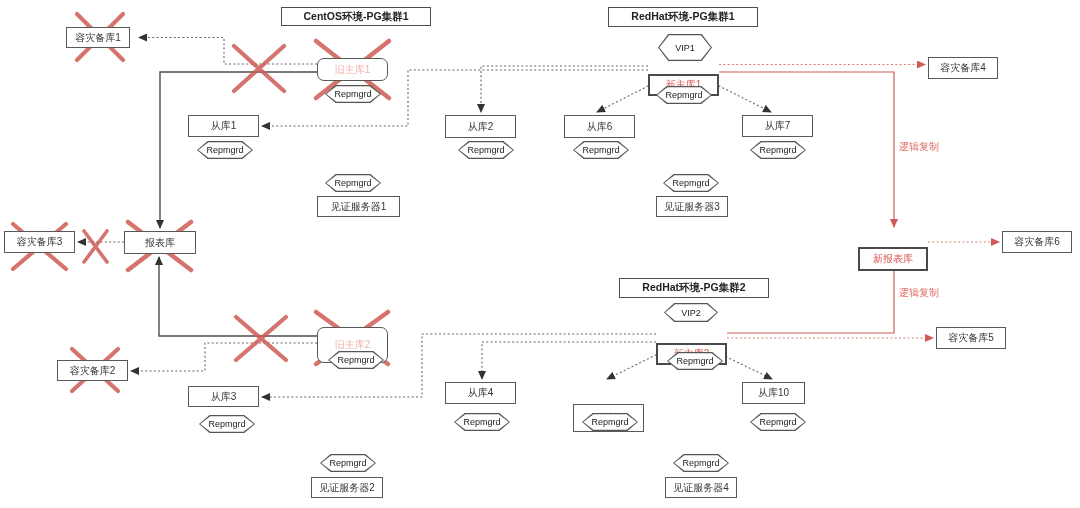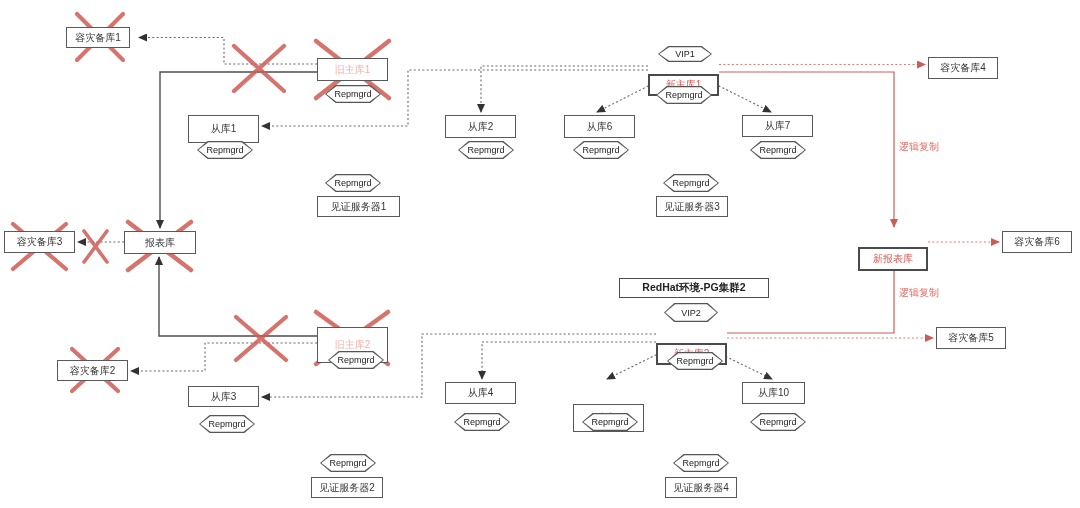--- a/index.html
+++ b/index.html
@@ -5,21 +5,21 @@
   html,body{margin:0;padding:0;background:#fff;}
   .stage{position:relative;width:1080px;height:508px;background:#ffffff;overflow:hidden;
          font-family:"Liberation Sans","DejaVu Sans",sans-serif;}
   svg.wires{position:absolute;left:0;top:0;width:1080px;height:508px;}
   .box{position:absolute;box-sizing:border-box;border:1.5px solid #595959;background:#fff;
        display:flex;align-items:center;justify-content:center;
        font-size:10px;color:#333;white-space:nowrap;}
   .box-strong{border-width:2px;border-color:#4a4a4a;margin-top:17px;}
   .title{border:1.5px solid #4d4d4d;font-weight:bold;font-size:10.5px;color:#222;}
   .red-text{color:#d9534f;}
-  .pink-text{color:#f0b1ac;}
+  .pink-text{color:#f0b1ac;border-radius:7px;}
   .hex{position:absolute;width:56px;height:18px;background:#555;
        clip-path:polygon(19% 0,81% 0,100% 50%,81% 100%,19% 100%,0 50%);
        display:flex;align-items:center;justify-content:center;}
   .hex::before{content:"";position:absolute;inset:1.3px;background:#fff;
        clip-path:polygon(19% 0,81% 0,100% 50%,81% 100%,19% 100%,0 50%);}
   .hx{position:relative;z-index:1;font-size:9px;color:#222;white-space:nowrap;}
   .freelabel{position:absolute;font-size:10px;color:#e06b64;white-space:nowrap;}
 </style>
 </head>
 <body>
@@ -62,25 +62,27 @@
     <path d="M234,46 L284,91 M284,46 L234,91" stroke="#ce5a54" stroke-width="4.2" stroke-linecap="round" opacity="0.85" fill="none"></path>
     <path d="M316,41 L389,98 M389,41 L316,98" stroke="#ce5a54" stroke-width="4.5" stroke-linecap="round" opacity="0.85" fill="none"></path>
     <path d="M13,224 L66,269 M66,224 L13,269" stroke="#ce5a54" stroke-width="4.2" stroke-linecap="round" opacity="0.85" fill="none"></path>
     <path d="M84,231 L107,262 M107,231 L84,262" stroke="#ce5a54" stroke-width="3.6" stroke-linecap="round" opacity="0.85" fill="none"></path>
     <path d="M128,222 L191,270 M191,222 L128,270" stroke="#ce5a54" stroke-width="4.5" stroke-linecap="round" opacity="0.85" fill="none"></path>
     <path d="M72,349 L118,391 M118,349 L72,391" stroke="#ce5a54" stroke-width="4.2" stroke-linecap="round" opacity="0.85" fill="none"></path>
     <path d="M236,317 L286,360 M286,317 L236,360" stroke="#ce5a54" stroke-width="4.2" stroke-linecap="round" opacity="0.85" fill="none"></path>
     <path d="M316,312 L388,364 M388,312 L316,364" stroke="#ce5a54" stroke-width="4.5" stroke-linecap="round" opacity="0.85" fill="none"></path>
   </svg>
 
+  <div class="box title" style="left:281px;top:7px;width:150px;height:19px">CentOS环境-PG集群1</div>
+  <div class="box title" style="left:608px;top:7px;width:150px;height:20px">RedHat环境-PG集群1</div>
   <div class="box title" style="left:619px;top:278px;width:150px;height:20px">RedHat环境-PG集群2</div>
 
   <div class="box" style="left:66px;top:27px;width:64px;height:21px">容灾备库1</div>
   <div class="box pink-text" style="left:317px;top:58px;width:71px;height:23px">旧主库1</div>
-  <div class="box" style="left:188px;top:115px;width:71px;height:28px">从库1</div>
+  <div class="box" style="left:188px;top:115px;width:71px;height:22px">从库1</div>
   <div class="box" style="left:317px;top:196px;width:83px;height:21px">见证服务器1</div>
   <div class="box" style="left:4px;top:231px;width:71px;height:22px">容灾备库3</div>
   <div class="box" style="left:124px;top:231px;width:72px;height:23px">报表库</div>
 
   <div class="box" style="left:445px;top:115px;width:71px;height:23px">从库2</div>
   <div class="box box-strong red-text" style="left:648px;top:57px;width:71px;height:22px">新主库1</div>
   <div class="box" style="left:564px;top:115px;width:71px;height:23px">从库6</div>
   <div class="box" style="left:742px;top:115px;width:71px;height:22px">从库7</div>
   <div class="box" style="left:928px;top:57px;width:70px;height:22px">容灾备库4</div>
   <div class="box" style="left:656px;top:196px;width:72px;height:21px">见证服务器3</div>
@@ -93,21 +95,21 @@
   <div class="box" style="left:188px;top:386px;width:71px;height:21px">从库3</div>
   <div class="box" style="left:311px;top:477px;width:72px;height:21px">见证服务器2</div>
 
   <div class="box" style="left:445px;top:382px;width:71px;height:22px">从库4</div>
   <div class="box box-strong red-text" style="left:656px;top:326px;width:71px;height:22px">新主库2</div>
   <div class="box" style="left:573px;top:404px;width:71px;height:28px">从库9</div>
   <div class="box" style="left:742px;top:382px;width:63px;height:22px">从库10</div>
   <div class="box" style="left:936px;top:327px;width:70px;height:22px">容灾备库5</div>
   <div class="box" style="left:665px;top:477px;width:72px;height:21px">见证服务器4</div>
 
-  <div class="hex" style="left:658px;top:46px;width:54px;height:16px">
+  <div class="hex" style="left:658px;top:34px;width:54px;height:27px">
       <span class="hx">VIP1</span>
     </div>
   <div class="hex" style="left:664px;top:303px;width:54px;height:19px">
       <span class="hx">VIP2</span>
     </div>
 
   <div class="hex" style="left:325px;top:85px">
       <span class="hx">Repmgrd</span>
     </div>
   <div class="hex" style="left:197px;top:141px">

